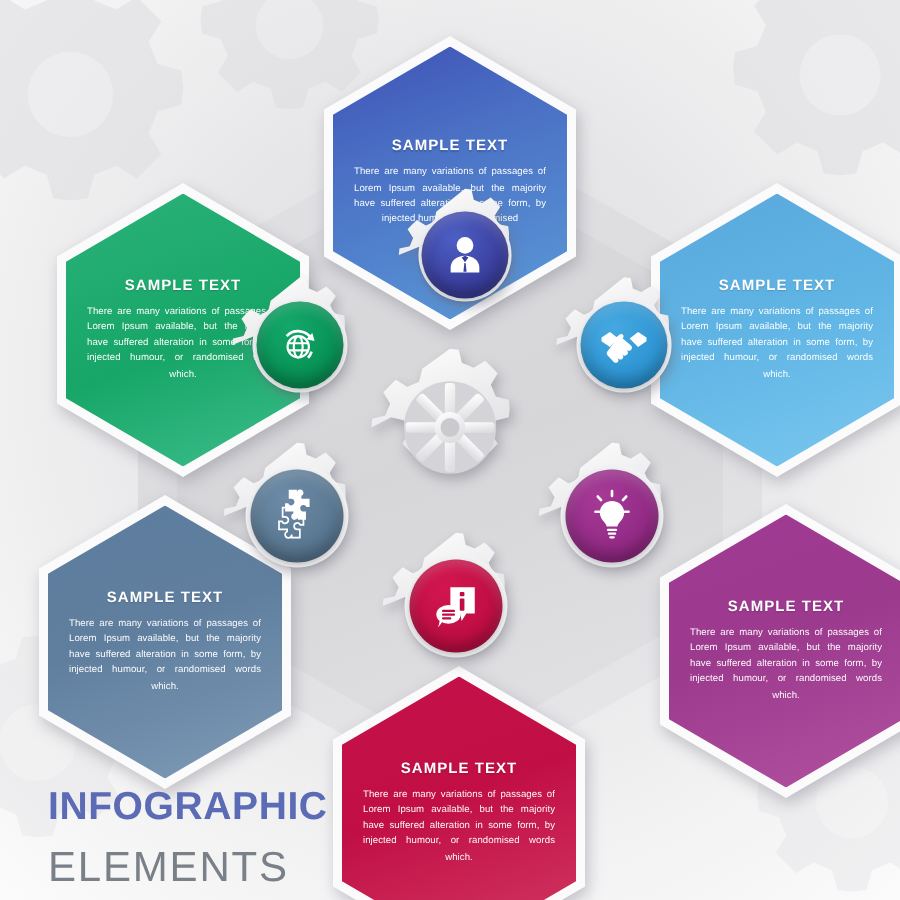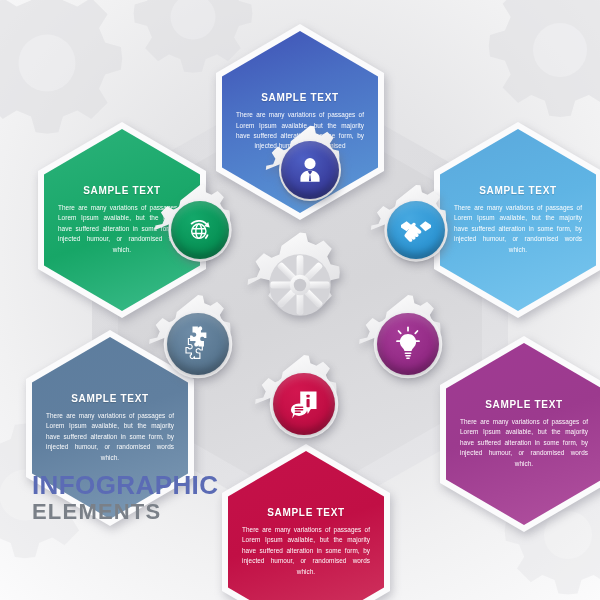--- a/index.html
+++ b/index.html
@@ -91,23 +91,23 @@
   #gear-info  {left:252px;top:352px;}
 
   .d-user   {background:radial-gradient(circle at 38% 30%,#4d5fc4 0%,#3a3f9e 60%,#2d2f7a 100%);}
   .d-globe  {background:radial-gradient(circle at 38% 30%,#13a86a 0%,#089256 60%,#067a46 100%);}
   .d-hand   {background:radial-gradient(circle at 38% 30%,#46a8e0 0%,#2e96d4 60%,#1f7fbb 100%);}
   .d-puzzle {background:radial-gradient(circle at 38% 30%,#6d8ba6 0%,#5a7892 60%,#4a6780 100%);}
   .d-bulb   {background:radial-gradient(circle at 38% 30%,#a53b97 0%,#932a85 60%,#7b1c6e 100%);}
   .d-info   {background:radial-gradient(circle at 38% 30%,#d2164f 0%,#c00e44 60%,#a00b39 100%);}
 
   
-  #brand{position:absolute;left:32px;top:472px;line-height:1;}
+  #brand{position:absolute;left:32px;top:524px;line-height:1;}
   #brand .l1{font-size:26px;font-weight:bold;letter-spacing:.4px;color:#5b6bb5;}
-  #brand .l2{font-size:22px;font-weight:bold;letter-spacing:1.2px;color:#7a8088;margin-top:3px;}
+  #brand .l2{font-size:28px;font-weight:normal;letter-spacing:1.2px;color:#7a8088;margin-top:14px;}
 </style>
 </head>
 <body>
 
 <div id="stage">
 
   <div class="bgwrap">
     <div class="bg-gear" style="left:-48px;top:-32px;">
       <svg width="190" height="190" viewBox="0 0 100 100">
           <g fill="#dedee1">

